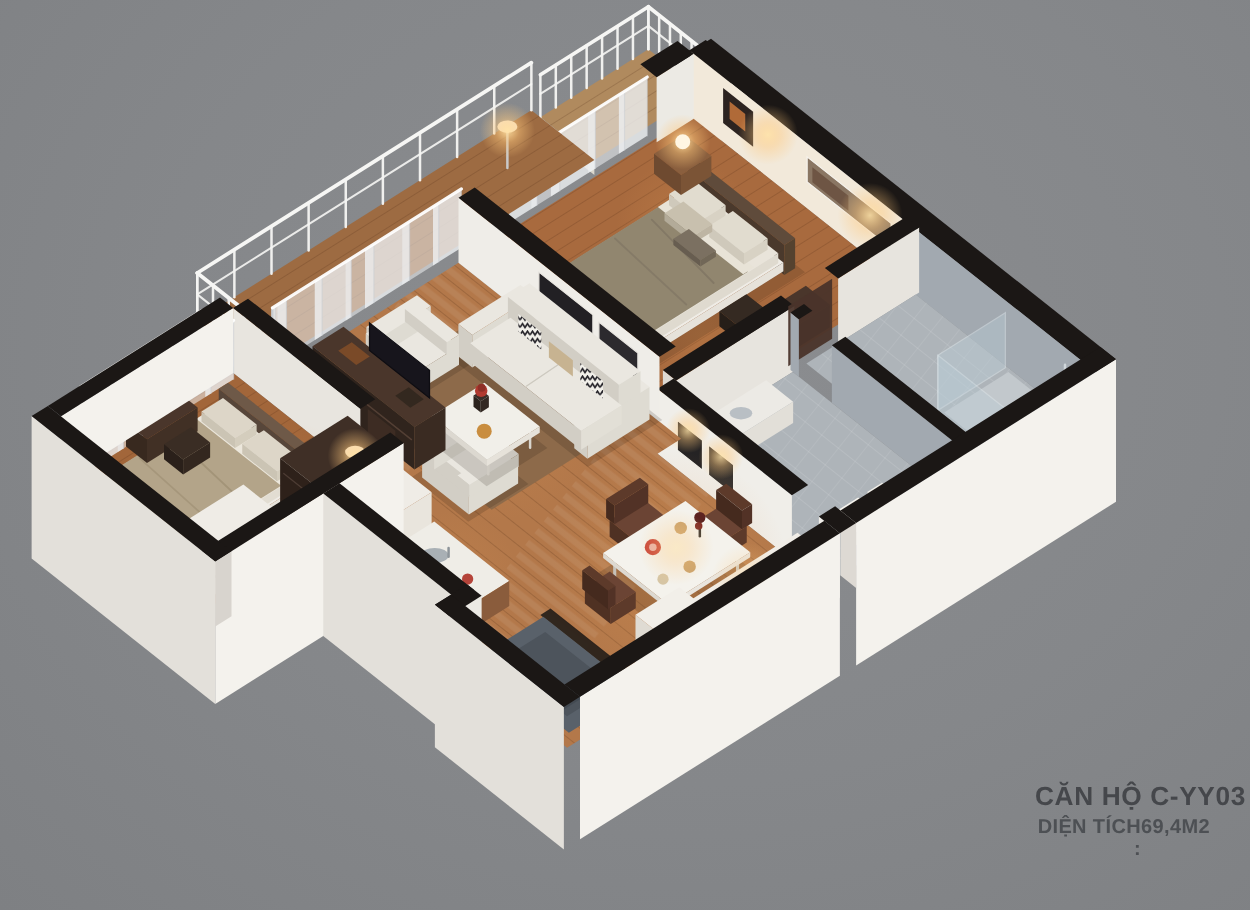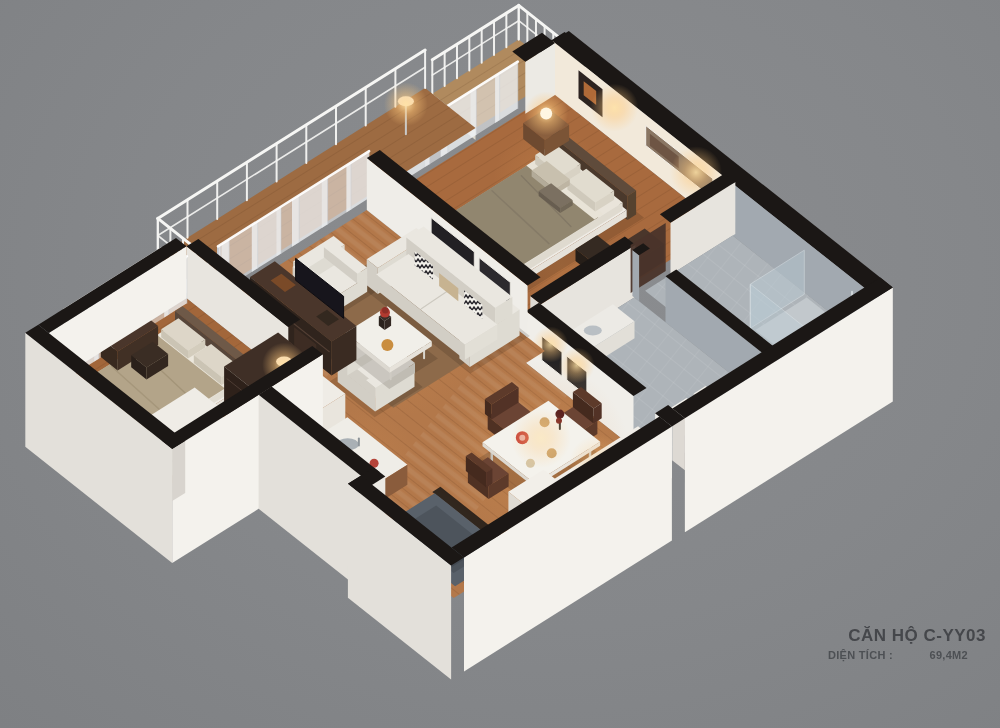--- a/index.html
+++ b/index.html
@@ -11,26 +11,26 @@
   #stage{
     position:relative;width:1000px;height:728px;
     background:radial-gradient(ellipse at 55% 38%, #8b8d90 0%, #85878a 55%, #7e8083 100%);
   }
   #scene{position:absolute;left:0;top:0;}
   .caption{
     position:absolute;right:14px;top:626px;width:158px;
     color:#46484c;text-align:right;user-select:none;
   }
   .caption .title{
-    font-size:17px;font-weight:bold;letter-spacing:.5px;color:#45474b;
+    font-size:21px;font-weight:bold;letter-spacing:.5px;color:#45474b;
     white-space:nowrap;
   }
   .caption .sub{
     margin-top:3px;display:flex;justify-content:space-between;
-    font-size:11px;font-weight:bold;color:#4d5054;letter-spacing:.3px;
+    font-size:16px;font-weight:bold;color:#4d5054;letter-spacing:.3px;
     padding-right:18px;
   }
 </style>
 </head>
 <body>
 
 <div id="stage">
   <svg id="scene" width="1000" height="728">
       <defs>
         <radialGradient id="gw">

